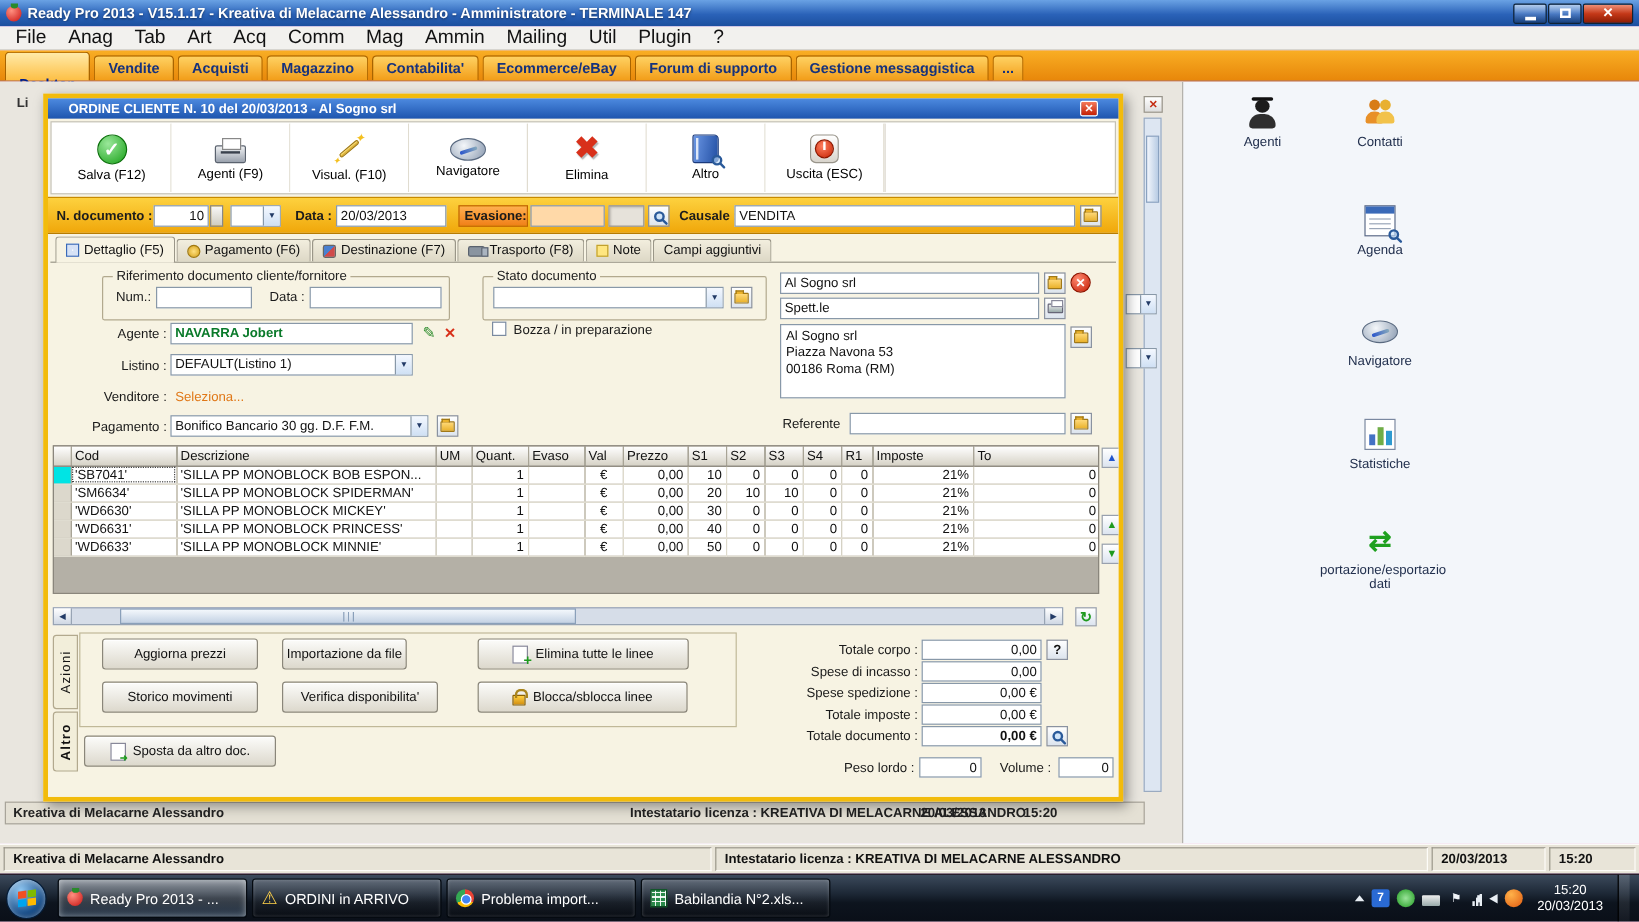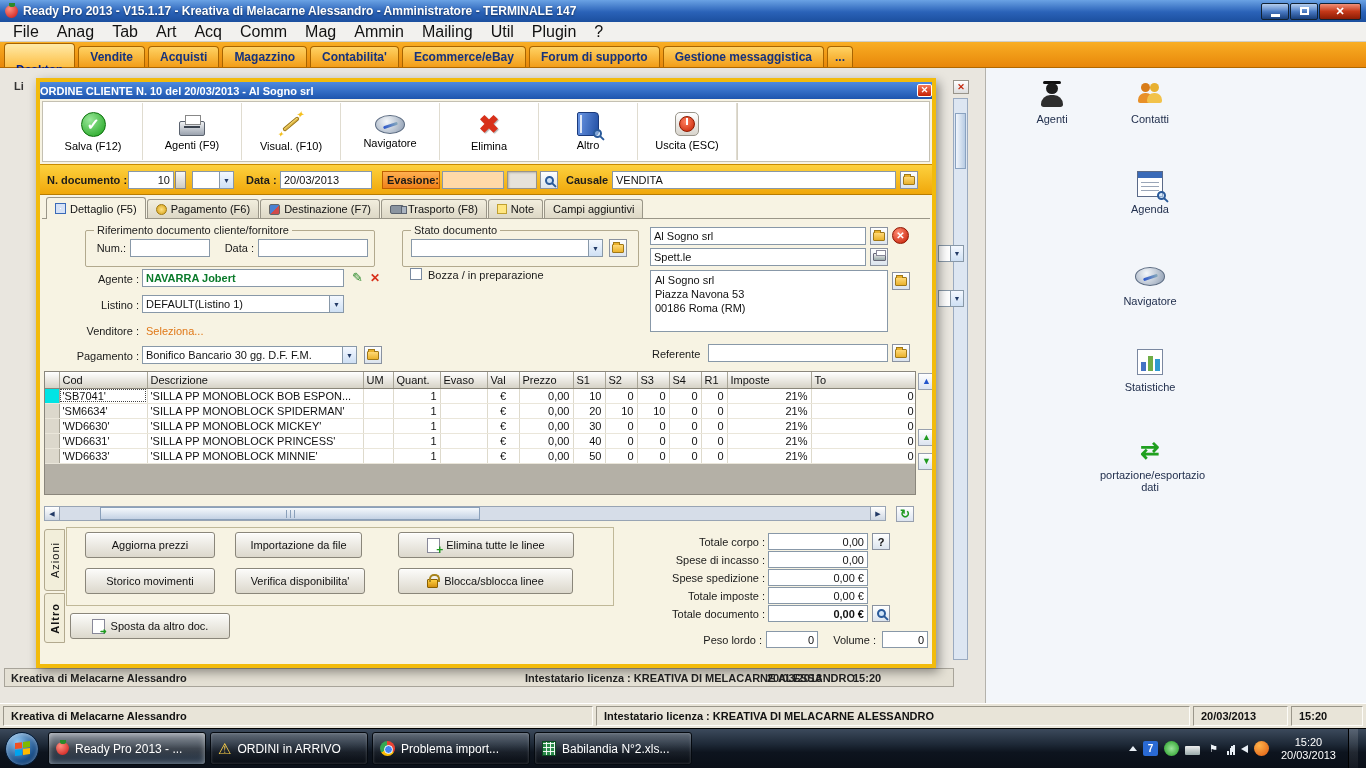--- a/index.html
+++ b/index.html
@@ -73,21 +73,21 @@
   .icon-stats{position:relative;width:26px;height:26px;background:#fff;border:1px solid #7a88a0}
   .icon-stats i{position:absolute;bottom:3px;width:5px}
   .icon-stats i:nth-child(1){left:3px;height:9px;background:#4472c4}
   .icon-stats i:nth-child(2){left:10px;height:15px;background:#70ad47}
   .icon-stats i:nth-child(3){left:17px;height:12px;background:#2e9ad0}
   .icon-impexp{font-size:23px;font-weight:bold;color:#1fa01f;line-height:1}
 
   
   #dialog{position:absolute;left:36px;top:10px;width:900px;height:590px;background:#f7f3e3;
     border:4px solid #f2bb0c;box-shadow:3px 4px 10px rgba(0,0,0,.4)}
-  #dlg-titlebar{height:17px;background:linear-gradient(#4d8ae0,#1d55ae);color:#fff;font-weight:bold;display:flex;align-items:center;padding:0 0}
+  #dlg-titlebar{height:17px;background:linear-gradient(#4d8ae0,#1d55ae);color:#fff;font-weight:bold;display:flex;align-items:center;padding:0 17px}
   #dlg-titlebar .t{flex:1;white-space:nowrap;overflow:hidden}
   .dlg-close{width:15px;height:13px;border:1px solid #fff;border-radius:2px;background:linear-gradient(#f47a5a,#c42004);display:flex;align-items:center;justify-content:center;color:#fff;font-size:9px;font-weight:bold;line-height:1}
   #dlg-body{position:relative;width:892px;height:565px;background:#f7f3e3;overflow:hidden}
 
   
   #dlg-toolbar{position:absolute;left:2px;top:2px;width:888px;height:61px;background:#fff;border:1px solid #c4c0b2}
   #dlg-toolbar .btnbox{position:absolute;left:1px;top:1px;height:57px;display:flex;border-right:1px solid #d4d0c4}
   .tbtn{width:99px;border-right:1px solid #e0dcd0;display:flex;flex-direction:column;align-items:center;justify-content:center;gap:3px;background:#fff}
   .tbtn .cap{font-size:11px;color:#000}
   .ic-check{width:25px;height:25px;border-radius:50%;background:radial-gradient(circle at 35% 30%,#9ae89a,#18a018);border:1px solid #0c700c;position:relative}
@@ -687,21 +687,21 @@
         <div class="vtab" style="left:4px;top:430px;height:62px">
             <span>Azioni</span>
           </div>
         <div class="vtab" style="left:4px;top:494px;height:50px;font-weight:bold">
             <span>Altro</span>
           </div>
 
         <div class="pbtn" style="left:45px;top:433px;width:130px">
             <span>Aggiorna prezzi</span>
           </div>
-        <div class="pbtn" style="left:195px;top:433px;width:127px">
+        <div class="pbtn" style="left:195px;top:433px;width:104px">
             <span>Importazione da file</span>
           </div>
         <div class="pbtn" style="left:358px;top:433px;width:176px">
             <span class="mini-doc"></span>
             <span>Elimina tutte le linee</span>
           </div>
         <div class="pbtn" style="left:45px;top:469px;width:130px">
             <span>Storico movimenti</span>
           </div>
         <div class="pbtn" style="left:195px;top:469px;width:130px">

